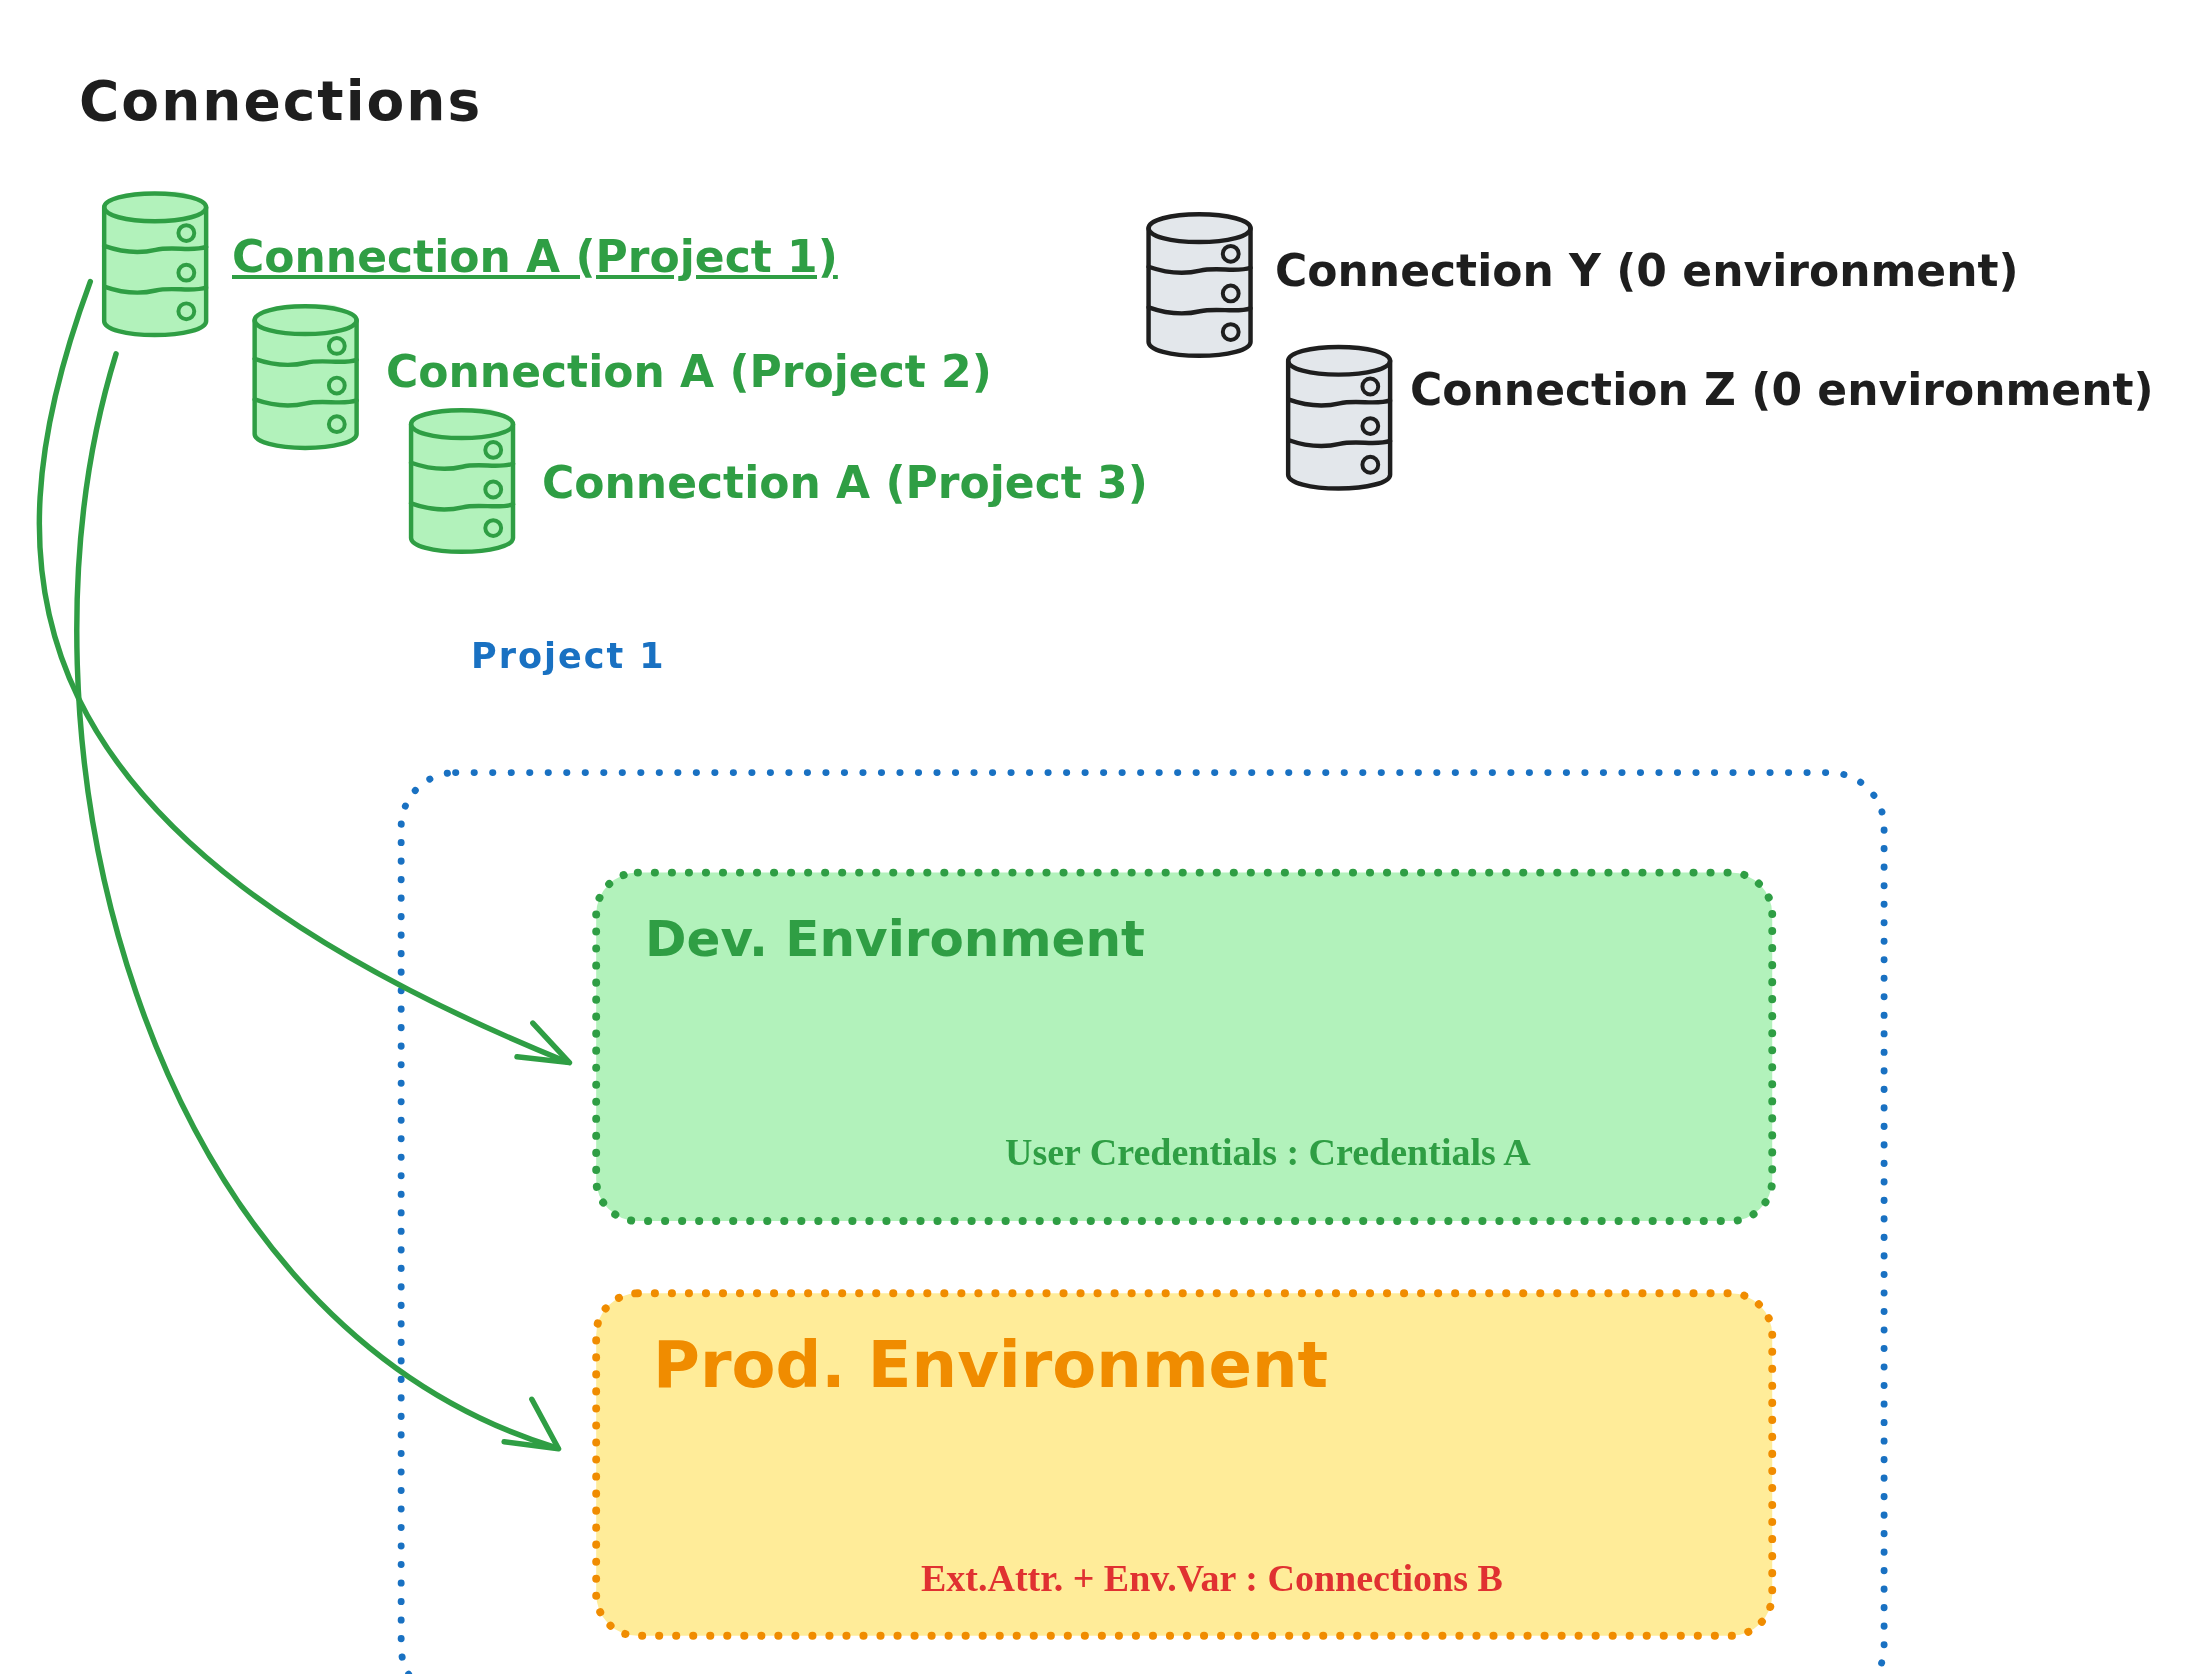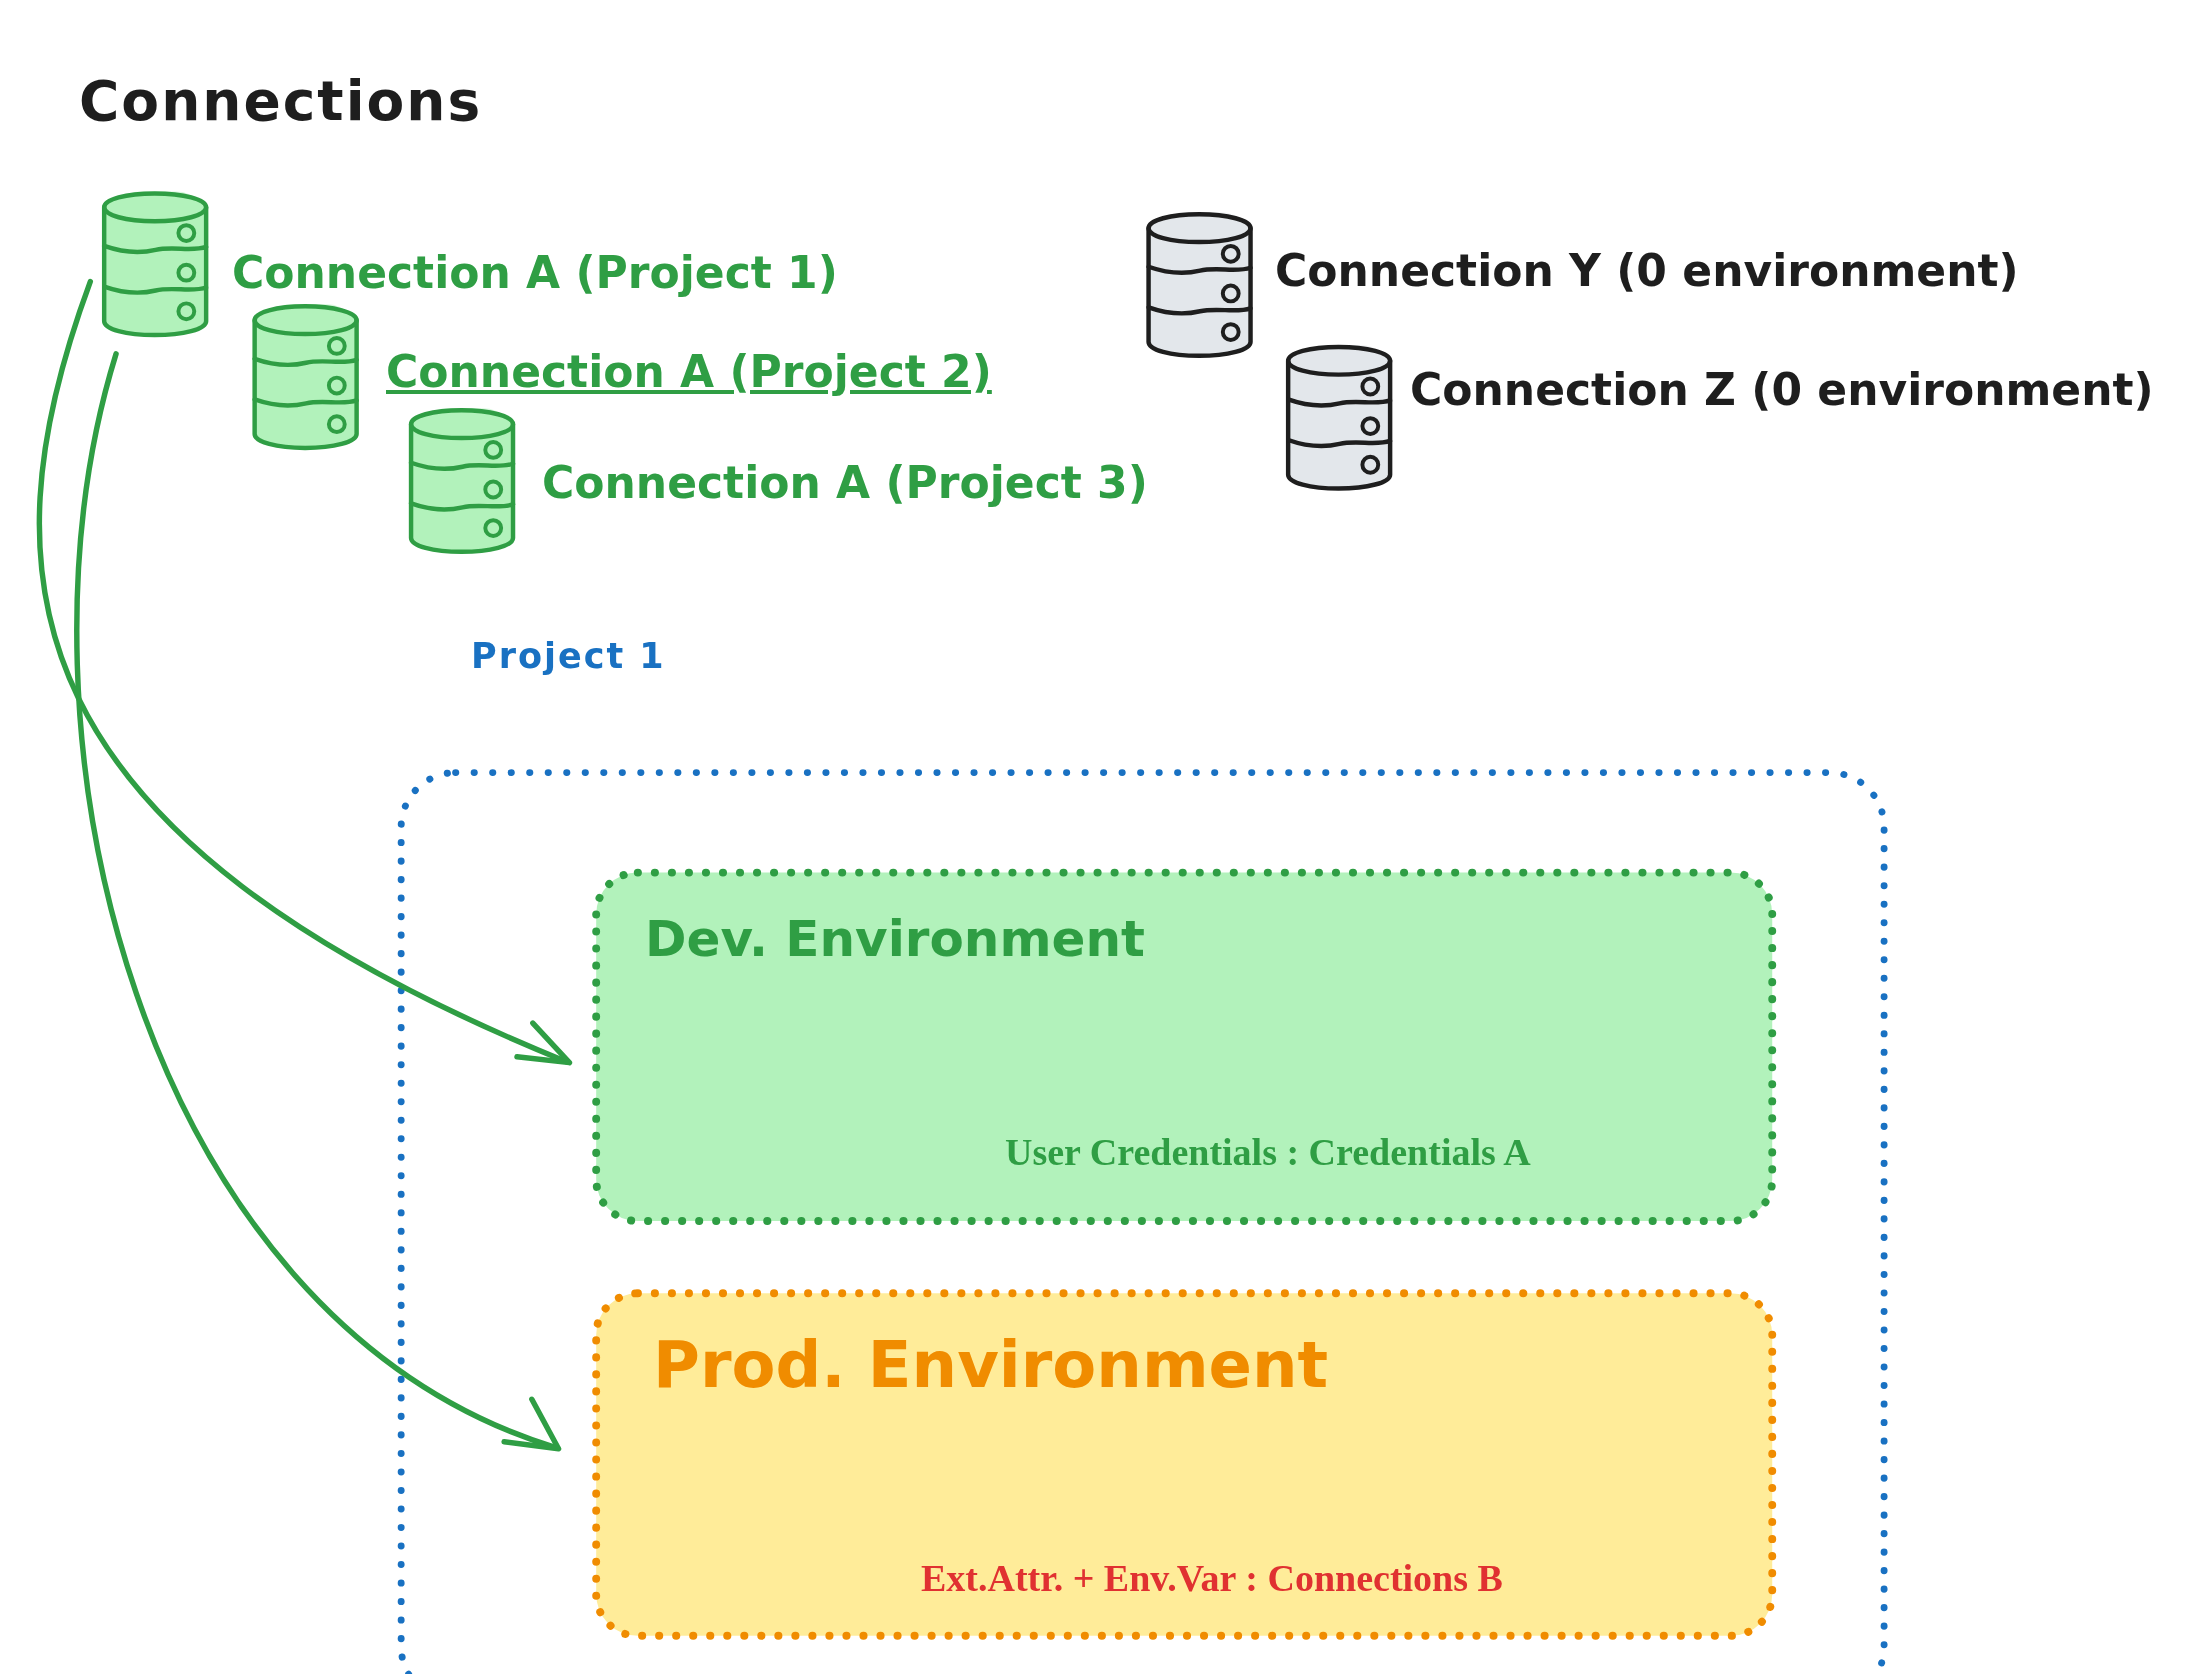--- a/index.html
+++ b/index.html
@@ -22,22 +22,22 @@
     position: absolute;
     white-space: nowrap;
     font-weight: bold;
     line-height: 1.15;
   }
   .hand  { font-family: "DejaVu Sans", sans-serif; }
   .mono  { font-family: Liberation Serif, serif; }
 
   .title-label   { left: 79px;  top: 26px;  font-size: 55px; color: var(--black); letter-spacing: 2px; }
   .conn-label    { font-size: 44px; color: var(--green); }
-  .conn-1        { left: 232px;  top: 204px; }
-  .conn-2        { left: 386px;  top: 303px; text-decoration: underline; }
+  .conn-1        { left: 232px;  top: 188px; text-decoration: underline; }
+  .conn-2        { left: 386px;  top: 303px; }
   .conn-3        { left: 542px;  top: 414px; }
   .gray-label    { font-size: 44px; color: var(--black); }
   .conn-y        { left: 1275px; top: 202px; }
   .conn-z        { left: 1410px; top: 321px; }
   .project-title { left: 471px;  top: 592px; font-size: 35px; color: var(--blue); letter-spacing: 2px; }
   .dev-title     { left: 645px;  top: 867px;  font-size: 50px; color: var(--green);  }
   .prod-title    { left: 653px;  top: 1285px; font-size: 64px; color: var(--orange); text-align: center; }
   .dev-cred      { left: 1005px; top: 1087px; font-size: 38px; color: var(--green); }
   .prod-line1    { left: 921px;  top: 1447px; font-size: 38px; color: var(--red); }
   .prod-line2    { left: 921px;  top: 1513px; font-size: 38px; color: var(--red); }

